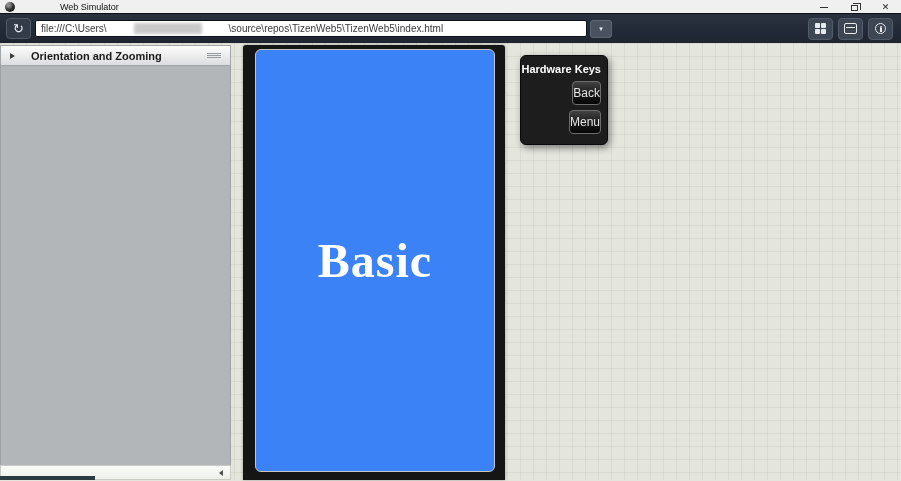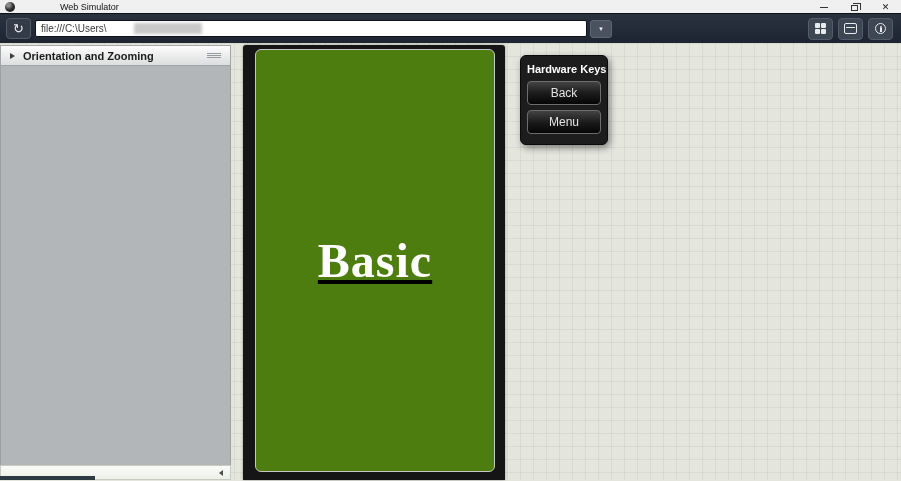--- a/index.html
+++ b/index.html
@@ -40,36 +40,36 @@
 
   
   .content { position:relative; height:437px;
     background-color:#e4e6de;
     background-image:linear-gradient(rgba(135,146,115,0.13) 1px, transparent 1px),
                      linear-gradient(90deg, rgba(135,146,115,0.13) 1px, transparent 1px);
     background-size:13px 13px; }
 
   
   .sidebar { position:absolute; left:0; top:2px; bottom:0; width:231px; display:flex; flex-direction:column; }
-  .panel-header { height:21px; flex:none; background:linear-gradient(#fdfdfd,#dcddde); border:1px solid #a2a5a8; display:flex; align-items:center; padding:0 9px; cursor:pointer; }
+  .panel-header { height:21px; flex:none; background:linear-gradient(#fdfdfd,#dcddde); border:1px solid #a2a5a8; display:flex; align-items:center; padding:0 9px; cursor:pointer;gap:8px; }
   .collapse-arrow { width:0; height:0; border-left:5px solid #3d3d3d; border-top:3.5px solid transparent; border-bottom:3.5px solid transparent; margin-right:8px; flex:none; }
   .panel-title { font-size:11px; font-weight:bold; color:#1b1b1b; white-space:nowrap; }
   .grip-icon { margin-left:auto; width:14px; height:5px; background:repeating-linear-gradient(#969a9d 0 1px, transparent 1px 2px); }
   .panel-body { flex:1; background:#b3b6b8; border-left:1px solid #9ea1a4; border-right:1px solid #9ea1a4; }
   .sidebar-bottom { height:15px; flex:none; background:linear-gradient(#fbfcf9,#edefe9); border:1px solid #c8cbc2; position:relative; cursor:pointer; }
   .collapse-left-arrow { position:absolute; right:7px; top:4px; width:0; height:0; border-right:4px solid #4e4e4e; border-top:3px solid transparent; border-bottom:3px solid transparent; }
   .bottom-strip { position:absolute; left:0; bottom:0; width:95px; height:4px; background:#2c3b41; z-index:5; }
 
   
   .device-frame { position:absolute; left:243px; top:2px; bottom:0; width:262px; background:#151515; border-radius:3px 3px 0 0; box-shadow:0 0 3px rgba(0,0,0,0.35); }
-  .device-screen { position:absolute; left:12px; top:4px; width:240px; height:423px; background:#4d7c0f; border:1px solid #c6c6c6; border-radius:6px; display:flex; align-items:center; justify-content:center; overflow:hidden;text-decoration:underline; }
+  .device-screen { position:absolute; left:12px; top:4px; width:240px; height:423px; background:#3b82f6; border:1px solid #c6c6c6; border-radius:6px; display:flex; align-items:center; justify-content:center; overflow:hidden; }
   .app-basic-text { font-family:"Liberation Serif", serif; font-weight:bold; font-size:48px; color:#fefefe; letter-spacing:1px; }
 
   
-  .hardware-keys { position:absolute; left:520px; top:12px; width:88px; height:90px; background:#1d1d1d; border:1px solid #0a0a0a; border-radius:6px; box-shadow:2px 3px 7px rgba(0,0,0,0.45); padding:7px 6px 6px; display:flex; flex-direction:column; }
+  .hardware-keys { position:absolute; left:520px; top:12px; width:88px; height:90px; background:#1d1d1d; border:1px solid #0a0a0a; border-radius:6px; box-shadow:2px 3px 7px rgba(0,0,0,0.45); padding:7px 6px 6px; display:flex; flex-direction:column;align-items:flex-end; }
   .hk-title { font-size:11px; font-weight:bold; color:#fff; text-align:center; margin-bottom:6px; white-space:nowrap; }
   .hk-btn { height:24px; margin-top:0; background:linear-gradient(#434343,#1c1c1c 50%,#050505); border:1px solid #6d6d6d; border-radius:4px; color:#e3e3e3; font-size:12px; font-family:"Liberation Sans", sans-serif; cursor:pointer; }
   .hk-btn + .hk-btn { margin-top:5px; }
 </style>
 </head>
 <body>
 
 <div class="window">
 
   <div class="titlebar">
@@ -88,20 +88,21 @@
     </div>
   </div>
 
   <div class="toolbar">
     <button class="tb-btn refresh-btn">
       <span>↻</span>
     </button>
     <div class="urlbar">
       <span>file:///C:\Users\</span>
         <span class="redacted"></span>
+        <span>\source\repos\TizenWeb5\TizenWeb5\index.html</span>
     </div>
     <button class="tb-btn dropdown-btn">
       <span>▾</span>
     </button>
     <div class="tb-spacer"></div>
     <div class="tb-right">
       <button class="tb-btn">
         <span class="icon-panes">
             <span></span>
             <span></span>

